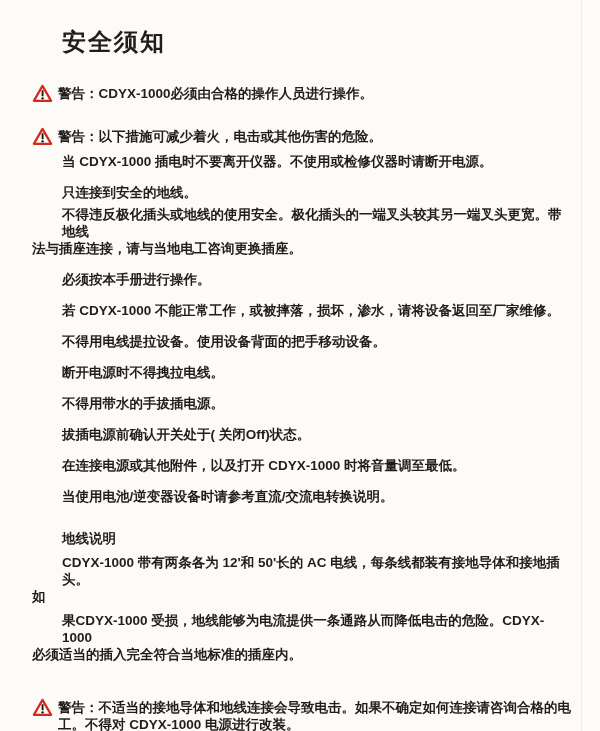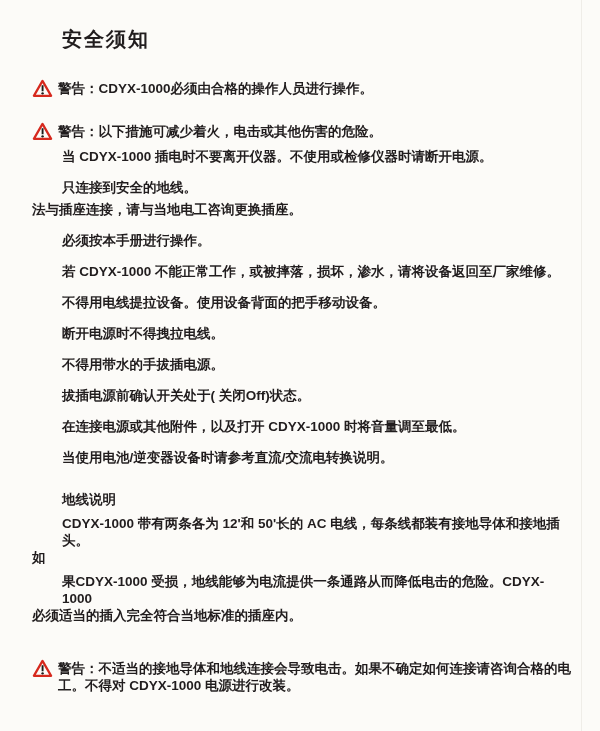--- a/index.html
+++ b/index.html
@@ -21,21 +21,21 @@
     font-size: 13.5px;
   }
   .page::after { 
     content: "";
     position: absolute;
     top: 0; right: 18px;
     width: 1px; height: 100%;
     background: rgba(200,195,185,0.25);
   }
   .doc-title {
-    font-size: 20px;
+    font-size: 24px;
     margin: 6px 0 4px 30px;
     letter-spacing: 2px;
   }
   .warning {
     line-height: 17px;
     margin: 0;
   }
   .warning::after { content: ""; display: block; clear: both; }
   .warn-icon {
     float: left;
@@ -93,20 +93,21 @@
         <circle cx="12.1" cy="16.6" r="1.4" fill="#1a1a1a"></circle>
       </svg>
     </span>
     <span>警告：</span><span>以下措施可减少着火，电击或其他伤害的危险。</span>
   </div>
 
   <div class="line first-after-warning">当 CDYX-1000 插电时不要离开仪器。不使用或检修仪器时请断开电源。</div>
   <div class="line">只连接到安全的地线。</div>
 
   <div class="para">
+    <div class="pline pline-first">不得违反极化插头或地线的使用安全。极化插头的一端叉头较其另一端叉头更宽。带地线</div>
     <div class="pline gap-after">法与插座连接，请与当地电工咨询更换插座。</div>
   </div>
 
   <div class="line">必须按本手册进行操作。</div>
   <div class="line">若 CDYX-1000 不能正常工作，或被摔落，损坏，渗水，请将设备返回至厂家维修。</div>
   <div class="line">不得用电线提拉设备。使用设备背面的把手移动设备。</div>
   <div class="line">断开电源时不得拽拉电线。</div>
   <div class="line">不得用带水的手拔插电源。</div>
   <div class="line">拔插电源前确认开关处于( 关闭Off)状态。</div>
   <div class="line">在连接电源或其他附件，以及打开 CDYX-1000 时将音量调至最低。</div>

